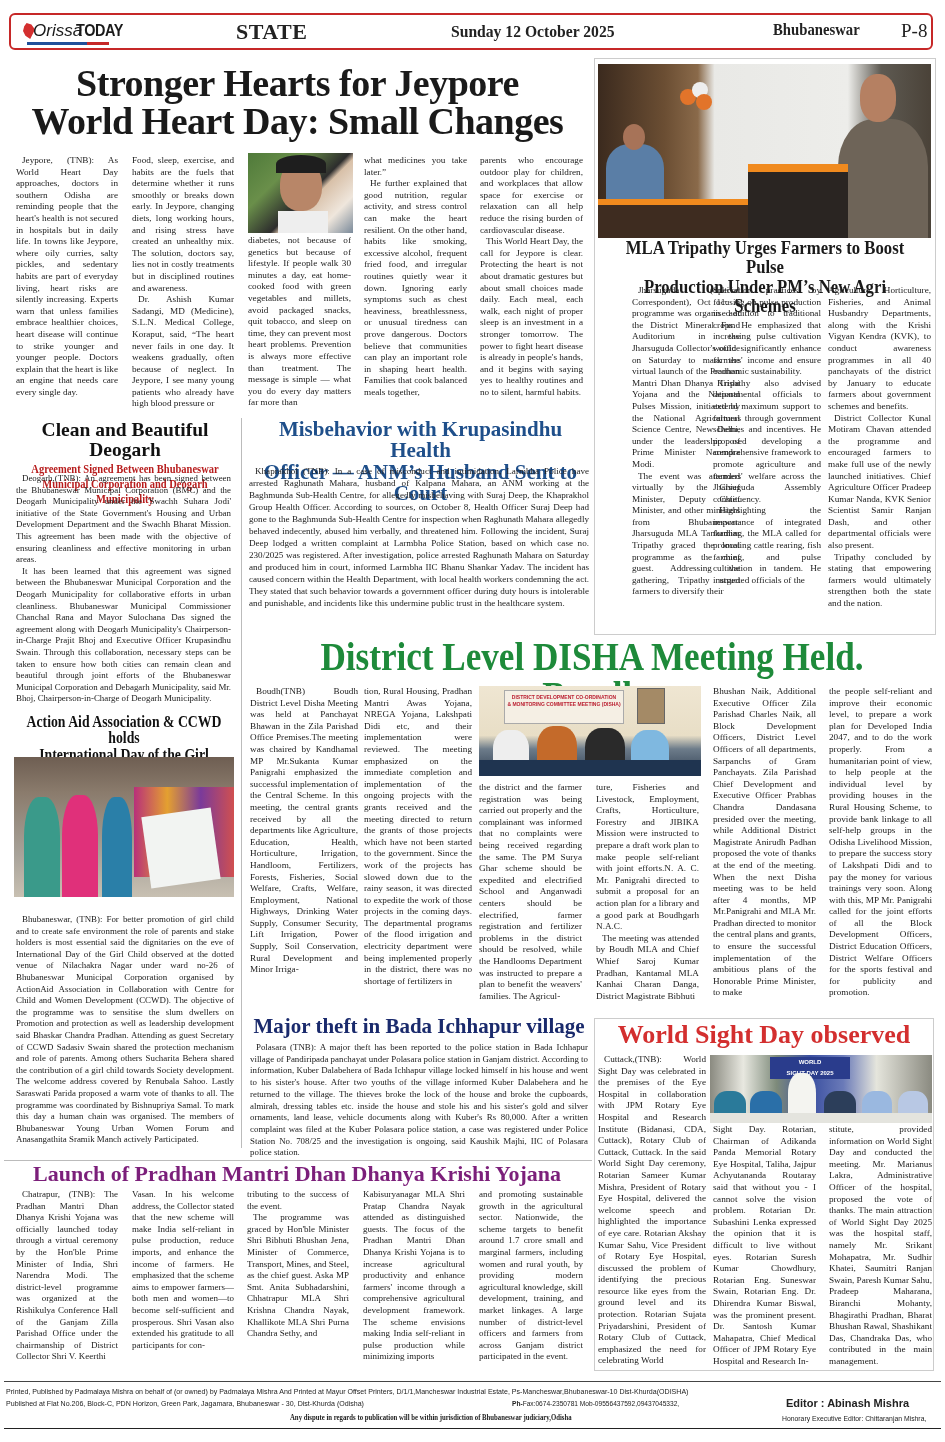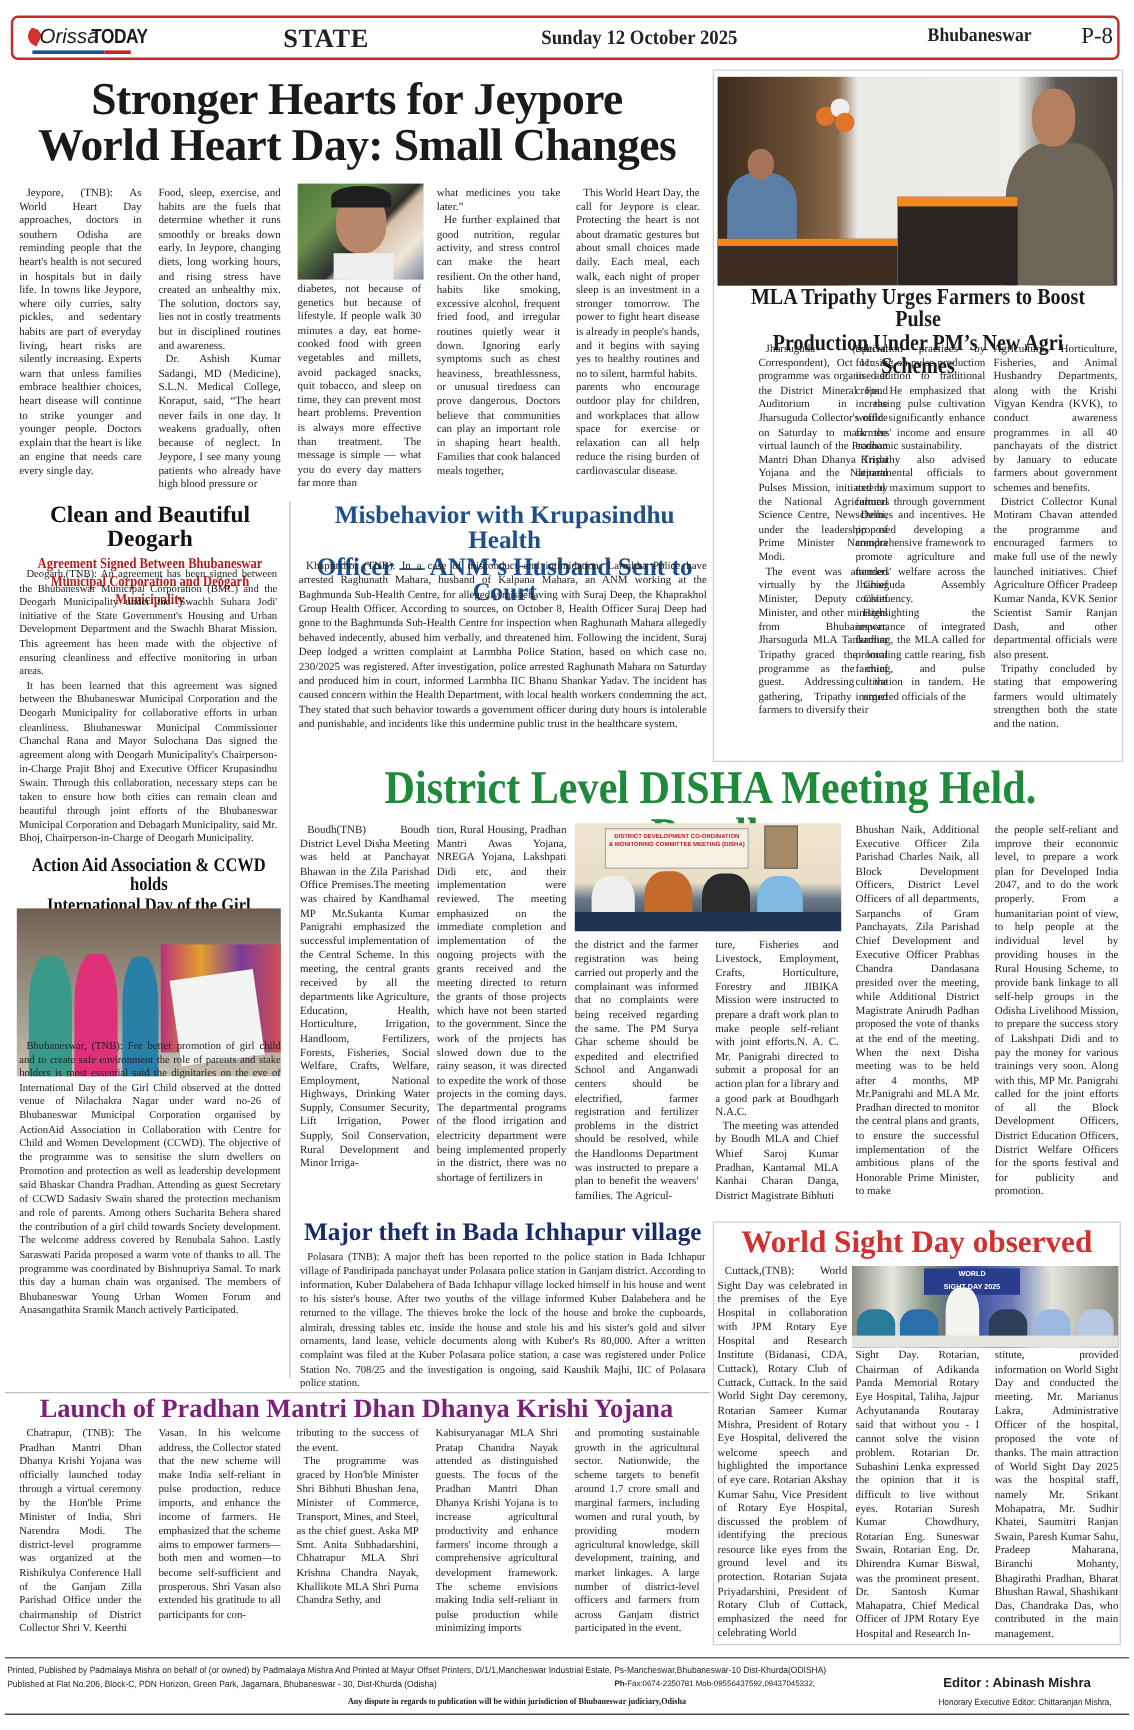--- a/index.html
+++ b/index.html
@@ -58,22 +58,22 @@
   <div style="position:absolute;left:30px;top:58px;width:50px;height:30px;background:#eee"></div>
 </div>
 <div class="abs col" style="left:248px;top:235px;width:103px;height:180px">
     <p style="text-indent:0">diabetes, not because of genetics but because of lifestyle. If people walk 30 minutes a day, eat home-cooked food with green vegetables and millets, avoid packaged snacks, quit tobacco, and sleep on time, they can prevent most heart problems. Prevention is always more effective than treatment. The message is simple — what you do every day matters far more than</p>
   </div>
 <div class="abs col" style="left:364px;top:155px;width:103px;height:260px">
   <p style="text-indent:0">what medicines you take later.”</p>
   <p>He further explained that good nutrition, regular activity, and stress control can make the heart resilient. On the other hand, habits like smoking, excessive alcohol, frequent fried food, and irregular routines quietly wear it down. Ignoring early symptoms such as chest heaviness, breathlessness, or unusual tiredness can prove dangerous. Doctors believe that communities can play an important role in shaping heart health. Families that cook balanced meals together,</p>
 </div>
 <div class="abs col" style="left:480px;top:155px;width:103px;height:260px">
+  <p style="text-indent:0">parents who encourage outdoor play for children, and workplaces that allow space for exercise or relaxation can all help reduce the rising burden of cardiovascular disease.</p>
   <p>This World Heart Day, the call for Jeypore is clear. Protecting the heart is not about dramatic gestures but about small choices made daily. Each meal, each walk, each night of proper sleep is an investment in a stronger tomorrow. The power to fight heart disease is already in people's hands, and it begins with saying yes to healthy routines and no to silent, harmful habits.</p>
-  <p style="text-indent:0">parents who encourage outdoor play for children, and workplaces that allow space for exercise or relaxation can all help reduce the rising burden of cardiovascular disease.</p>
 </div>
 
 <div class="abs" style="left:594px;top:58px;width:342px;height:577px;border:1px solid #ccc"></div>
 <div class="abs photo" style="left:598px;top:64px;width:333px;height:174px;background:linear-gradient(90deg,#3b2a1e 0%,#6b4e33 20%,#8a6a4a 30%,#e9e9e6 35%,#ededea 75%,#5e5a52 85%,#4a4238 100%)">
   <div style="position:absolute;left:82px;top:25px;width:16px;height:16px;border-radius:50%;background:#e2742a"></div>
   <div style="position:absolute;left:94px;top:18px;width:16px;height:16px;border-radius:50%;background:#eee"></div>
   <div style="position:absolute;left:98px;top:30px;width:16px;height:16px;border-radius:50%;background:#e2742a"></div>
   <div style="position:absolute;left:8px;top:80px;width:58px;height:60px;background:#5a7ea6;border-radius:40% 40% 0 0"></div>
   <div style="position:absolute;left:25px;top:60px;width:22px;height:26px;border-radius:50%;background:#a77358"></div>
   <div style="position:absolute;left:240px;top:55px;width:90px;height:119px;background:#6e6458;border-radius:40% 40% 0 0"></div>
@@ -122,21 +122,21 @@
   <div class="headline" style="font-size:16px;color:#111;transform:scaleX(0.86);transform-origin:center">Action Aid Association &amp; CCWD holds</div>
   <div class="headline" style="font-size:16px;color:#111;transform:scaleX(0.86);transform-origin:center;margin-top:1px">International Day of the Girl Child</div>
 </div>
 <div class="abs photo" style="left:14px;top:757px;width:220px;height:140px;background:linear-gradient(180deg,#6e5e52 0%,#8a7b6c 25%,#a8a39a 70%,#c8c0b2 100%)">
   <div style="position:absolute;left:10px;top:40px;width:36px;height:100px;background:#3a9a8a;border-radius:40% 40% 0 0"></div>
   <div style="position:absolute;left:48px;top:38px;width:36px;height:102px;background:#e0307a;border-radius:40% 40% 0 0"></div>
   <div style="position:absolute;left:88px;top:40px;width:30px;height:100px;background:#2a7fa8;border-radius:40% 40% 0 0"></div>
   <div style="position:absolute;left:120px;top:30px;width:100px;height:90px;background:linear-gradient(90deg,#b8307a,#e4a030,#7a3a9a,#d05050)"></div>
   <div style="position:absolute;left:132px;top:55px;width:70px;height:72px;background:#f2f4f2;transform:rotate(-8deg)"></div>
 </div>
-<div class="abs col" style="left:16px;top:866px;width:218px;height:255px;font-size:8.9px">
+<div class="abs col" style="left:16px;top:914px;width:218px;height:255px;font-size:8.9px">
     <p>Bhubaneswar, (TNB): For better promotion of girl child and to create safe environment the role of parents and stake holders is most essential said the dignitaries on the eve of International Day of the Girl Child observed at the dotted venue of Nilachakra Nagar under ward no-26 of Bhubaneswar Municipal Corporation organised by ActionAid Association in Collaboration with Centre for Child and Women Development (CCWD). The objective of the programme was to sensitise the slum dwellers on Promotion and protection as well as leadership development said Bhaskar Chandra Pradhan. Attending as guest Secretary of CCWD Sadasiv Swain shared the protection mechanism and role of parents. Among others Sucharita Behera shared the contribution of a girl child towards Society development. The welcome address covered by Renubala Sahoo. Lastly Saraswati Parida proposed a warm vote of thanks to all. The programme was coordinated by Bishnupriya Samal. To mark this day a human chain was organised. The members of Bhubaneswar Young Urban Women Forum and Anasangathita Sramik Manch actively Participated.</p>
   </div>
 
 <div class="abs" style="left:246px;top:637px;width:692px">
   <div class="headline" style="font-size:39px;color:#1e8a3a;transform:scaleX(0.9);transform-origin:center">District Level DISHA Meeting Held. Boudh</div>
 </div>
 <div class="abs col" style="left:250px;top:686px;width:108px;height:328px">
     <p>Boudh(TNB) Boudh District Level Disha Meeting was held at Panchayat Bhawan in the Zila Parishad Office Premises.The meeting was chaired by Kandhamal MP Mr.Sukanta Kumar Panigrahi emphasized the successful implementation of the Central Scheme. In this meeting, the central grants received by all the departments like Agriculture, Education, Health, Horticulture, Irrigation, Handloom, Fertilizers, Forests, Fisheries, Social Welfare, Crafts, Welfare, Employment, National Highways, Drinking Water Supply, Consumer Security, Lift Irrigation, Power Supply, Soil Conservation, Rural Development and Minor Irriga-</p>
   </div>
 <div class="abs col" style="left:364px;top:686px;width:108px;height:328px">

